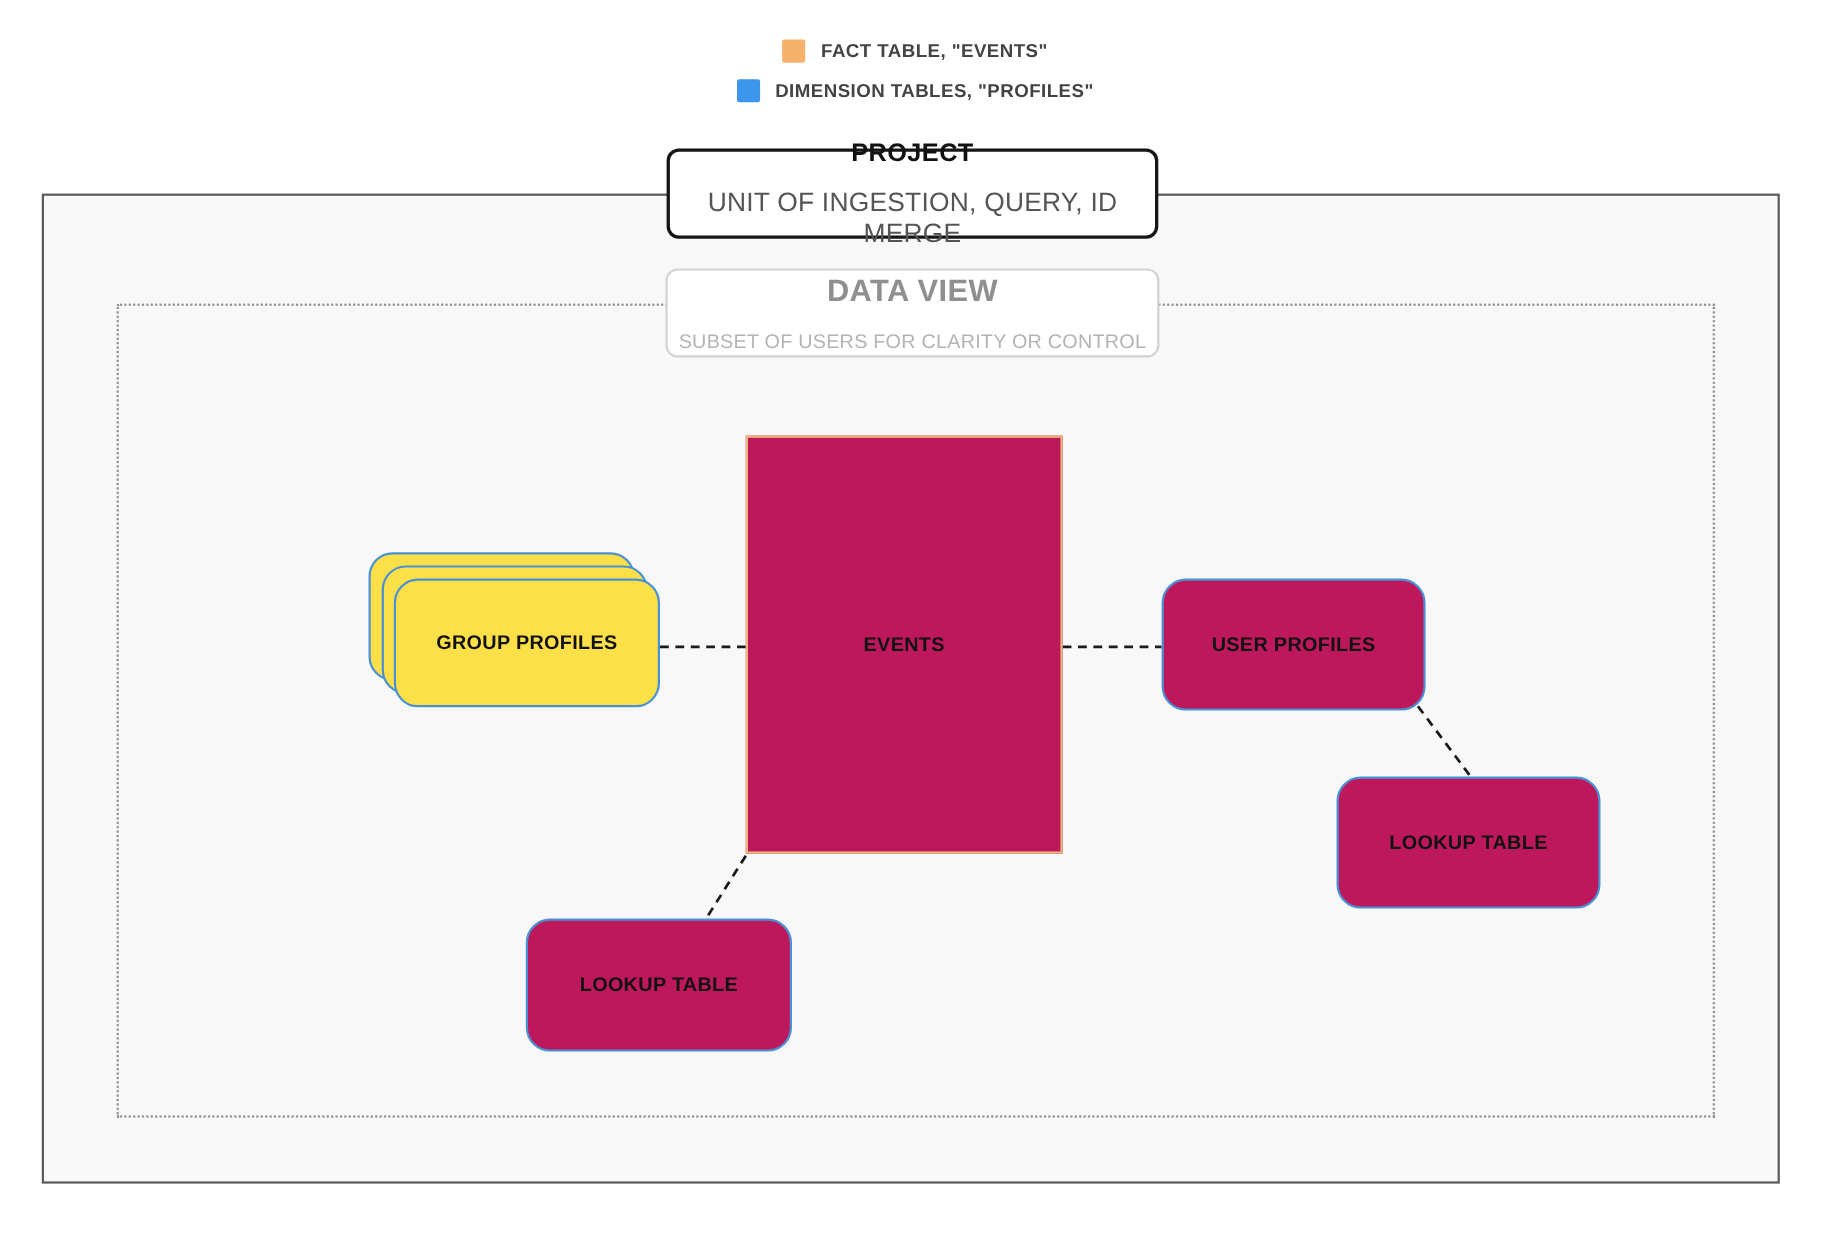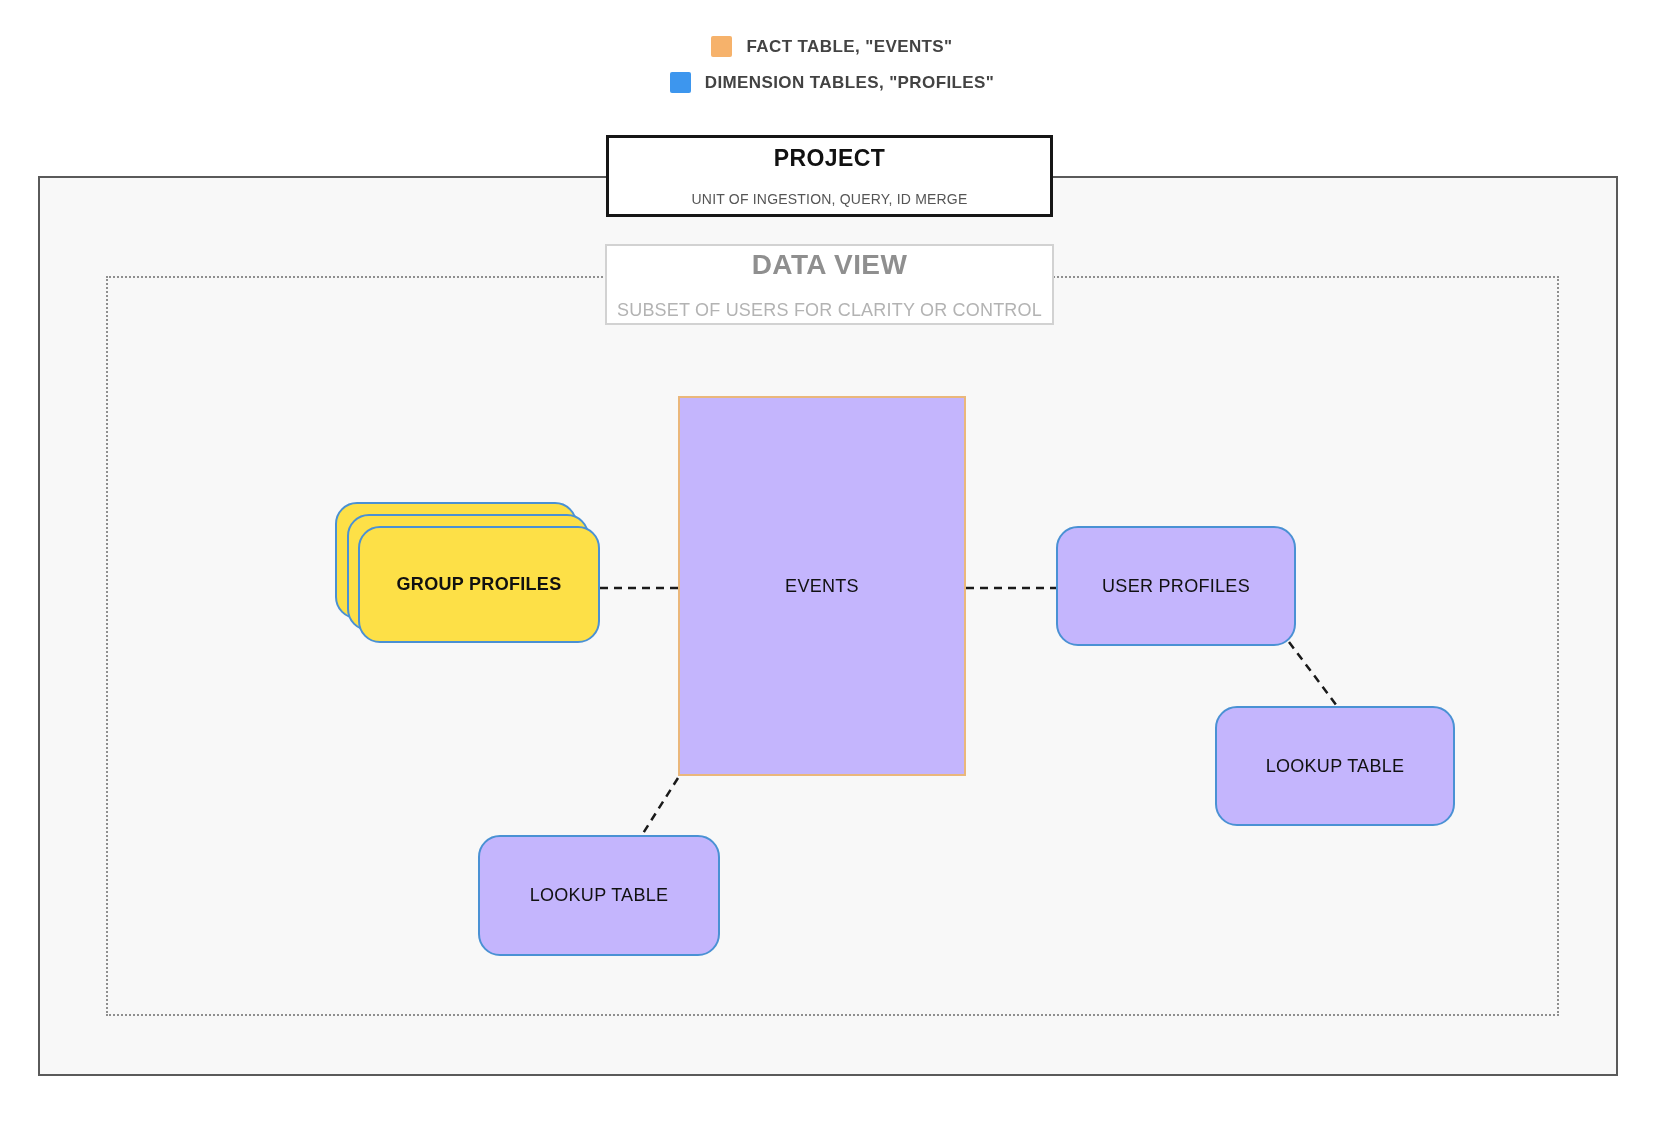--- a/index.html
+++ b/index.html
@@ -13,41 +13,42 @@
     display:flex;flex-direction:column;align-items:center;gap:15px;z-index:5;
   }
   .legend-row{display:flex;align-items:center;gap:14px;}
   .swatch{width:21px;height:21px;border-radius:2px;flex:0 0 auto;}
   .legend-label{font-size:17px;font-weight:bold;color:#434343;letter-spacing:.4px;}
   
   .hdr-box{
     position:absolute;box-sizing:border-box;background:#ffffff;
     display:flex;flex-direction:column;align-items:center;justify-content:center;gap:19px;
     text-align:center;
+    border-radius:11px;
   }
   .project-box{left:606px;top:135px;width:447px;height:82px;border:3px solid #161616;z-index:4;}
   .project-title{font-size:23px;font-weight:bold;color:#111111;letter-spacing:.4px;}
-  .project-sub{font-size:14px;color:#555555;letter-spacing:.2px;}
+  .project-sub{font-size:24px;color:#555555;letter-spacing:.2px;}
   .dataview-box{left:605px;top:244px;width:449px;height:81px;border:2px solid #d2d2d2;z-index:4;}
   .dataview-title{font-size:28px;font-weight:bold;color:#8f8f8f;letter-spacing:.4px;}
   .dataview-sub{font-size:18px;color:#b3b3b3;letter-spacing:.2px;}
   
   .outer-box{
     position:absolute;left:38px;top:176px;width:1580px;height:900px;box-sizing:border-box;
     border:2px solid #5a5a5a;background:#f8f8f8;z-index:0;
   }
   .dotted-box{
     position:absolute;left:106px;top:276px;width:1453px;height:740px;box-sizing:border-box;
     border:2px dotted #8f8f8f;z-index:1;
   }
   
   .node{
-    position:absolute;box-sizing:border-box;background:#c4b5fd;
+    position:absolute;box-sizing:border-box;background:#be185d;
     display:flex;align-items:center;justify-content:center;
-    font-size:18px;font-weight:normal;color:#111111;letter-spacing:.3px;z-index:3;
+    font-size:18px;font-weight:bold;color:#111111;letter-spacing:.3px;z-index:3;
   }
   .fact-node{left:678px;top:396px;width:288px;height:380px;border:2px solid #eab77b;}
   .dim-node{border:2px solid #4a91d4;border-radius:22px;}
   .stack-card{position:absolute;box-sizing:border-box;background:#fde047;border:2px solid #4a91d4;border-radius:22px;z-index:2;}
   .gp-back{left:335px;top:502px;width:242px;height:117px;}
   .gp-mid{left:347px;top:514px;width:242px;height:117px;}
   .gp-front{left:358px;top:526px;width:242px;height:117px;z-index:3;display:flex;align-items:center;justify-content:center;font-size:18px;font-weight:bold;color:#111;letter-spacing:.3px;}
   .user-node{left:1056px;top:526px;width:240px;height:120px;}
   .lookup-right{left:1215px;top:706px;width:240px;height:120px;}
   .lookup-bottom{left:478px;top:835px;width:242px;height:121px;}

